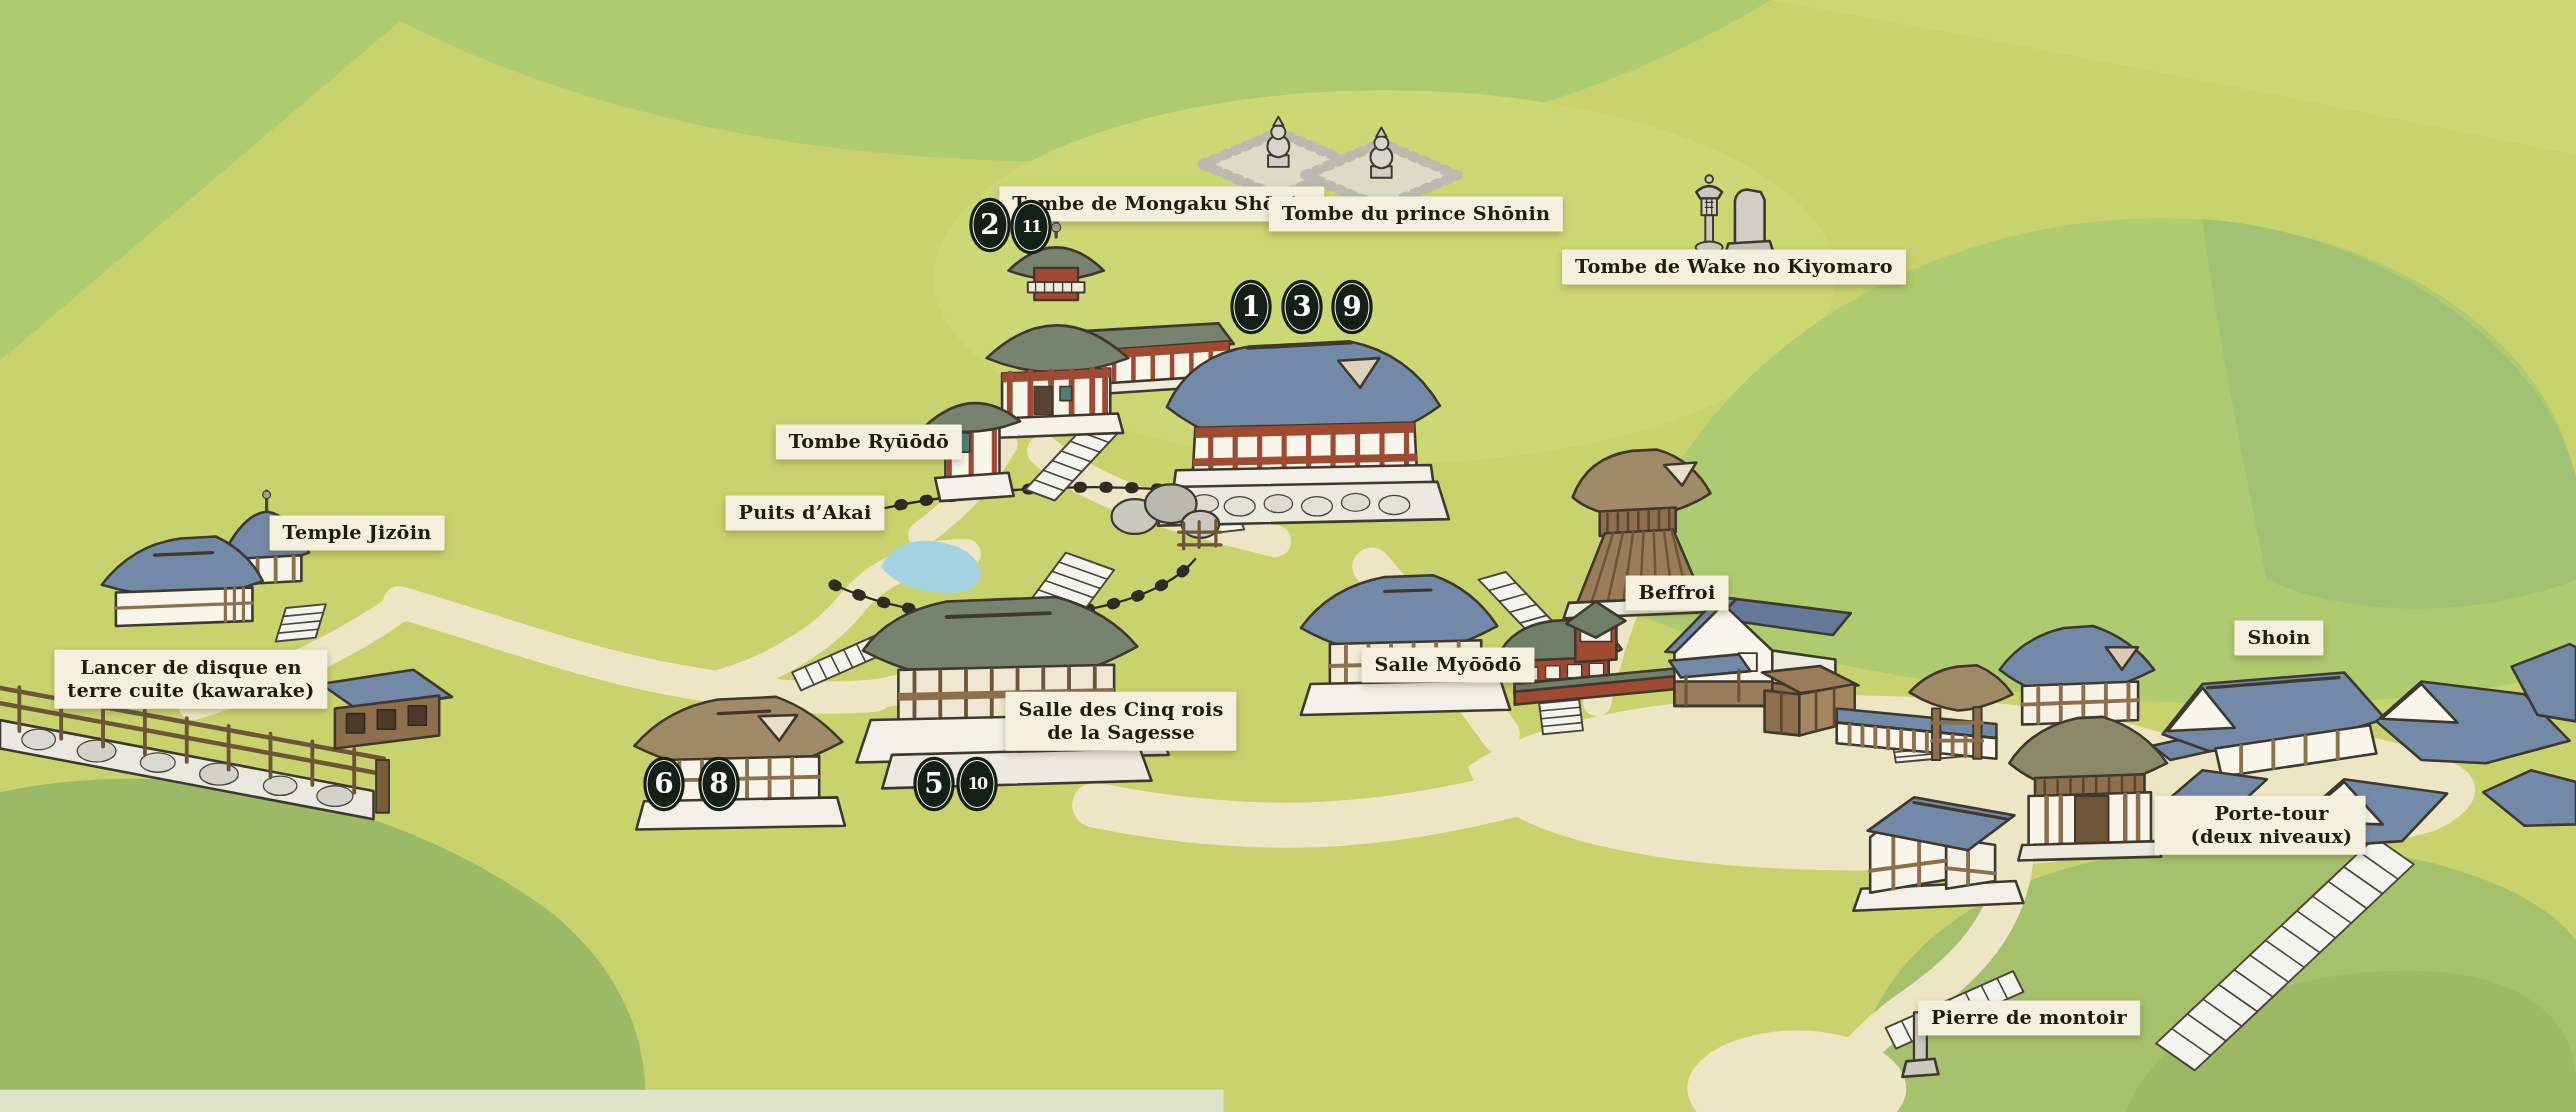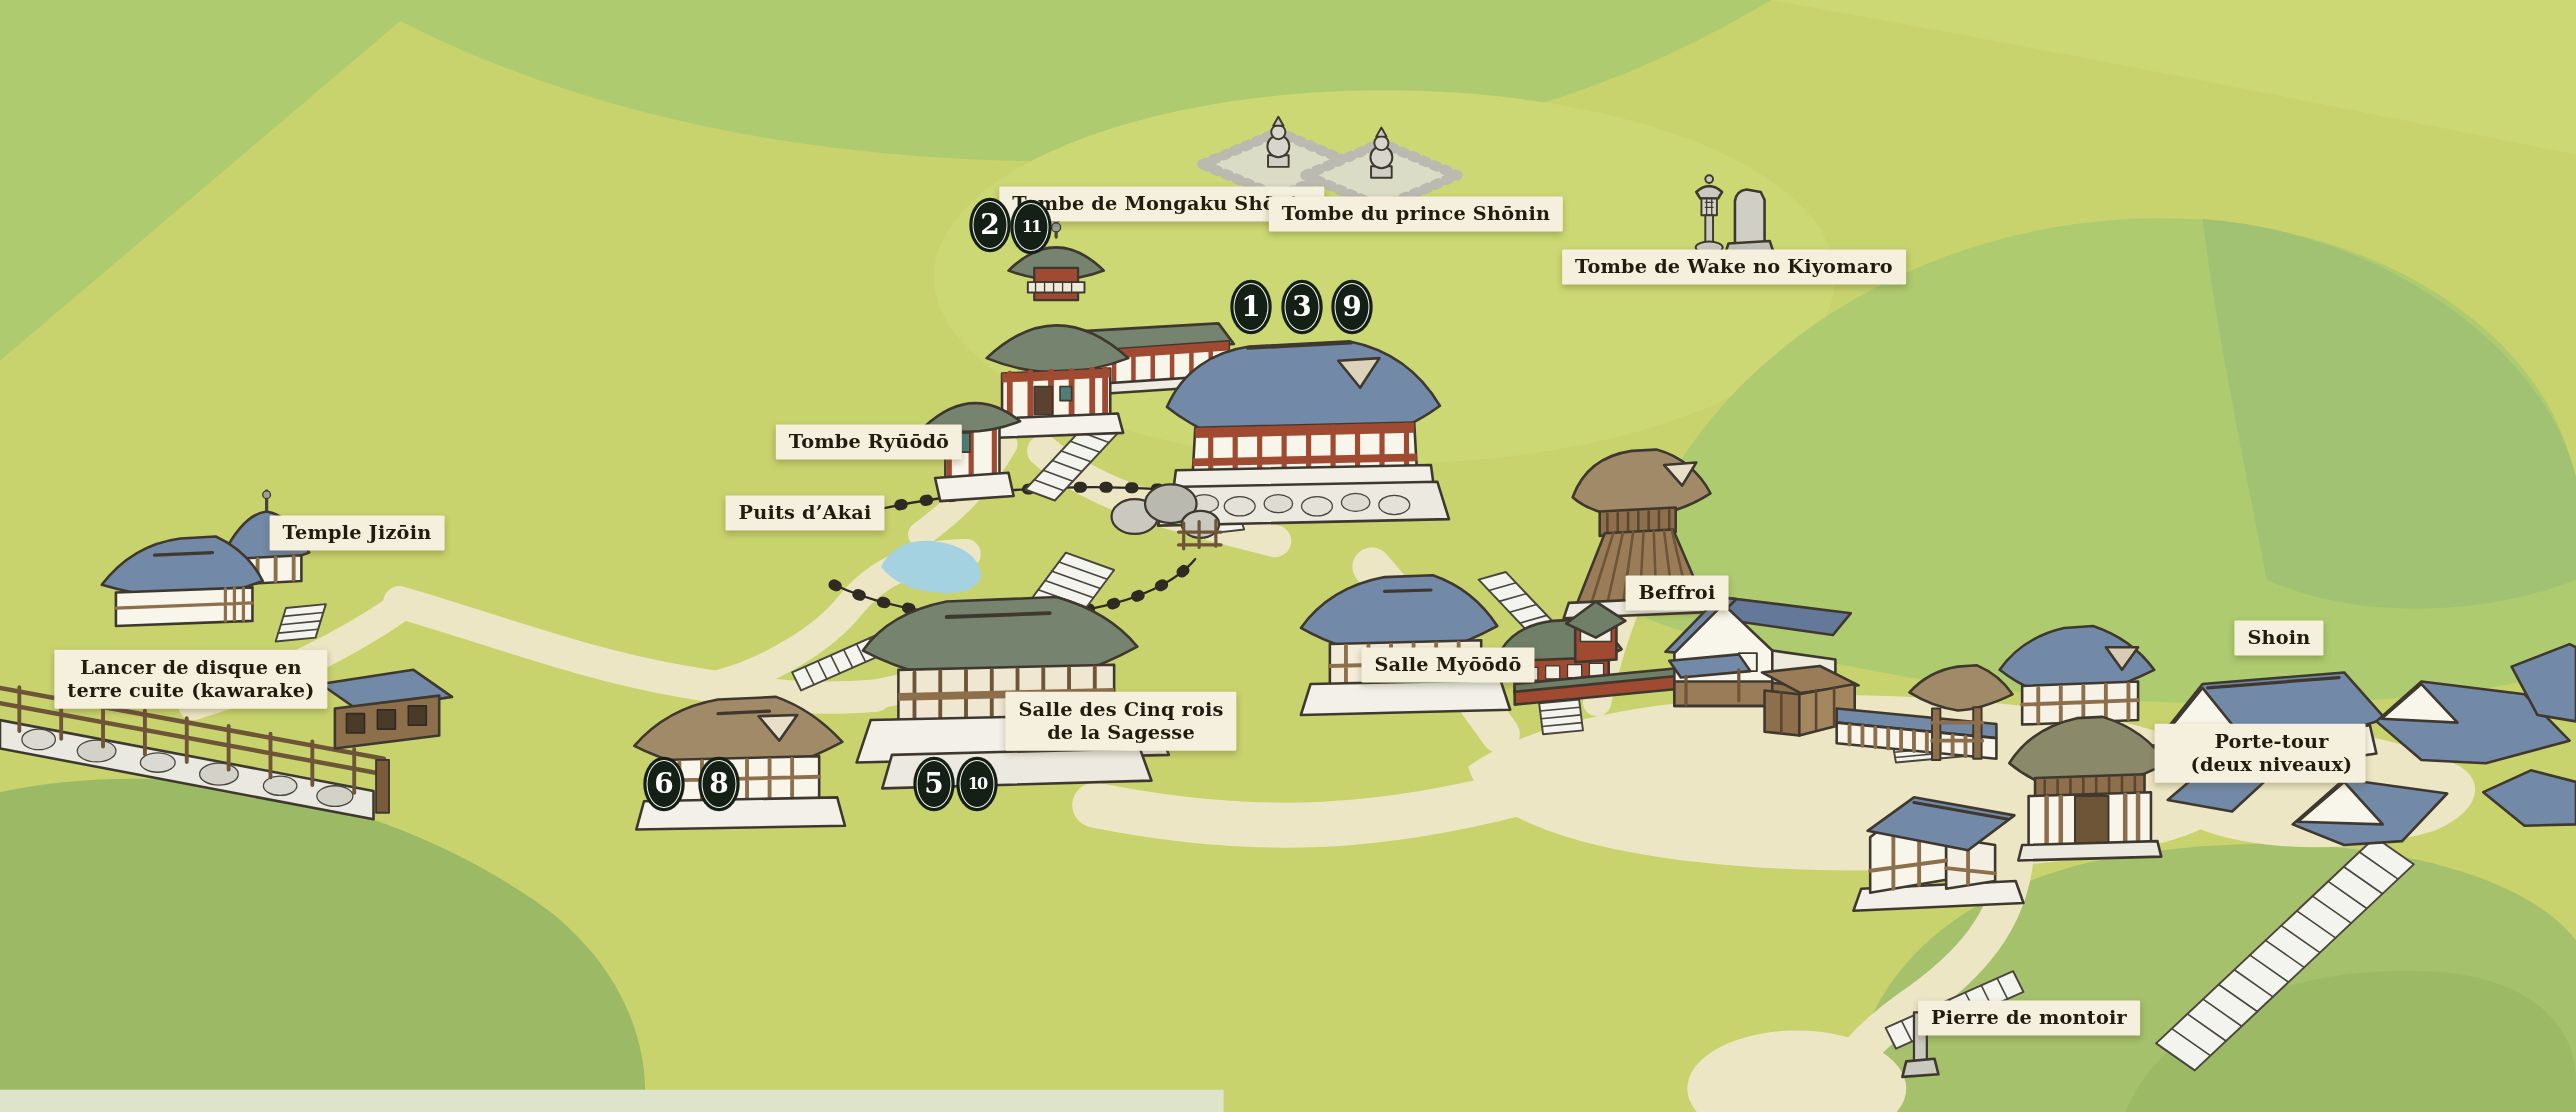--- a/index.html
+++ b/index.html
@@ -427,21 +427,21 @@
       <div class="map-label" style="left: 869px; top: 442px;">Tombe Ryūōdō</div>
       <div class="map-label" style="left: 805px; top: 513px;">Puits d’Akai</div>
       <div class="map-label" style="left: 350px; top: 533px; margin-left: 7px;">Temple Jizōin</div>
       <div class="map-label" style="left: 191px; top: 679px;">Lancer de disque en
 terre cuite (kawarake)</div>
       <div class="map-label" style="left: 1121px; top: 721px;">Salle des Cinq rois
 de la Sagesse</div>
       <div class="map-label" style="left: 1448px; top: 665px;">Salle Myōōdō</div>
       <div class="map-label" style="left: 1677px; top: 593px;">Beffroi</div>
       <div class="map-label" style="left: 2267px; top: 638px; margin-left: 12px;">Shoin</div>
-      <div class="map-label" style="left: 2260px; top: 753px; padding-left: 36px;">Porte-tour
+      <div class="map-label" style="left: 2260px; top: 825px; padding-left: 36px;">Porte-tour
 (deux niveaux)</div>
       <div class="map-label" style="left: 2029px; top: 1018px;">Pierre de montoir</div>
       <div class="map-marker" style="left: 990px; top: 225px;">
         <span>2</span>
       </div>
       <div class="map-marker two" style="left: 1031px; top: 227px;">
         <span>11</span>
       </div>
       <div class="map-marker" style="left: 1251px; top: 307px;">
         <span>1</span>

